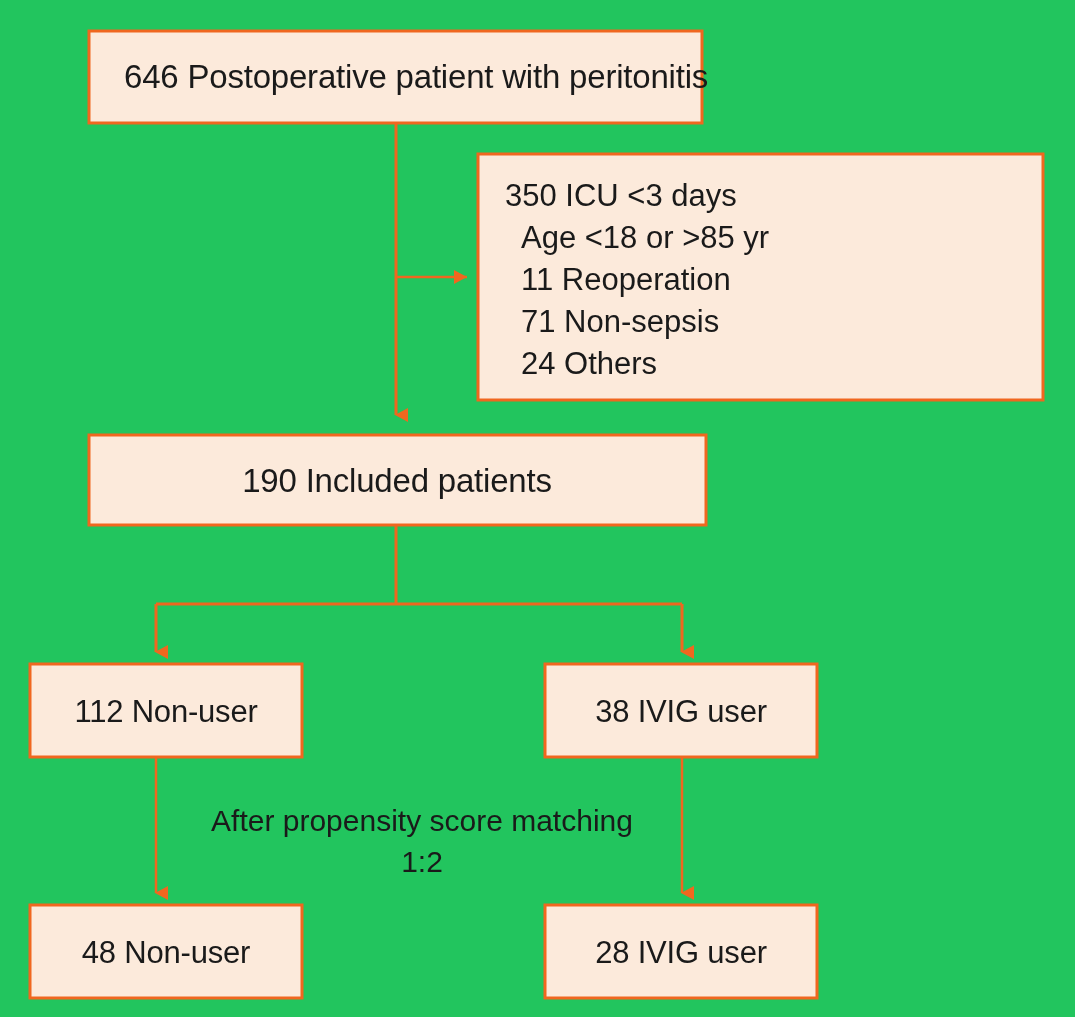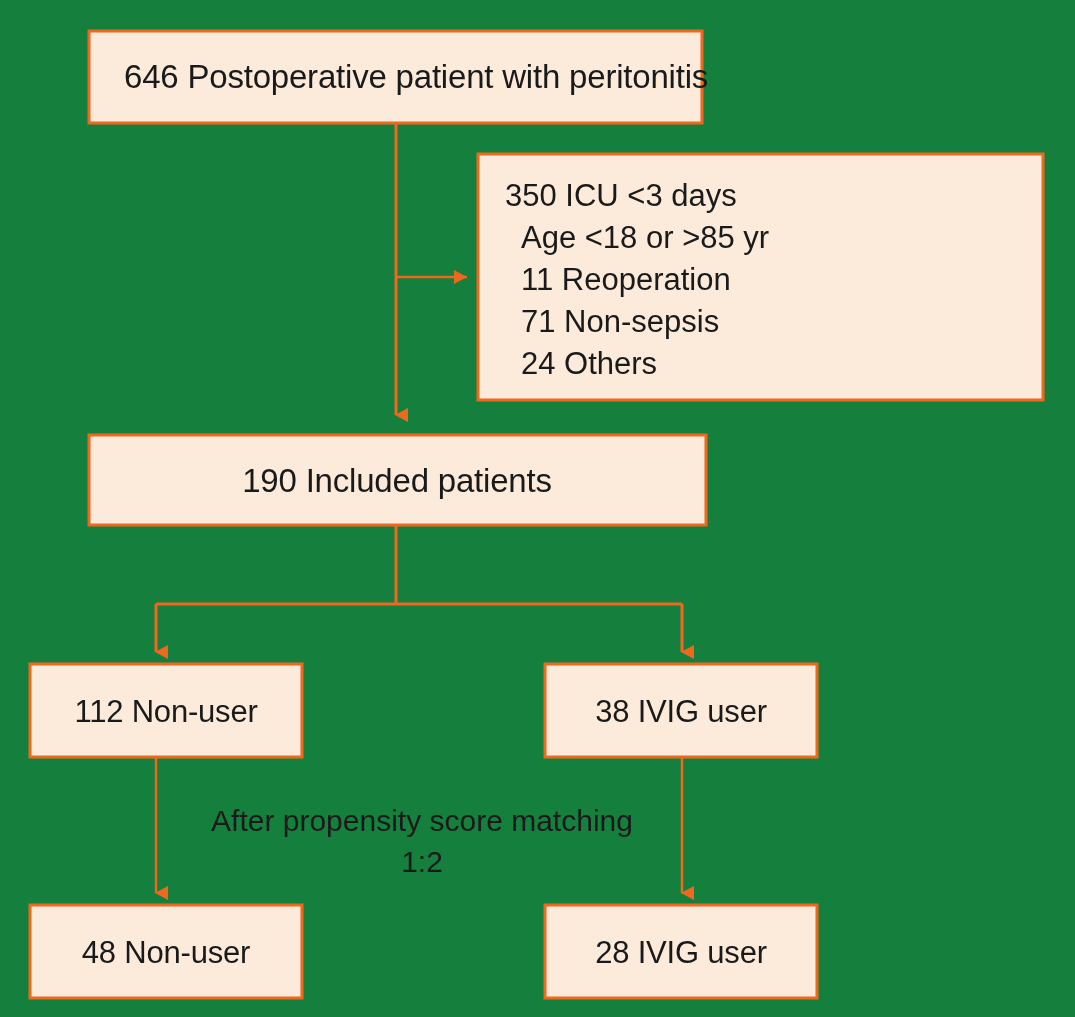--- a/index.html
+++ b/index.html
@@ -10,21 +10,21 @@
   body {
     width: 1075px;
     height: 1017px;
     font-family: "Liberation Sans", sans-serif;
     overflow: hidden;
   }
   #flowchart-root {
     position: relative;
     width: 1075px;
     height: 1017px;
-    background: #15803d;
+    background: #22c55e;
   }
   svg.chart-canvas {
     position: absolute;
     inset: 0;
     width: 1075px;
     height: 1017px;
     display: block;
   }
   .node-box {
     fill: #fceadb;

